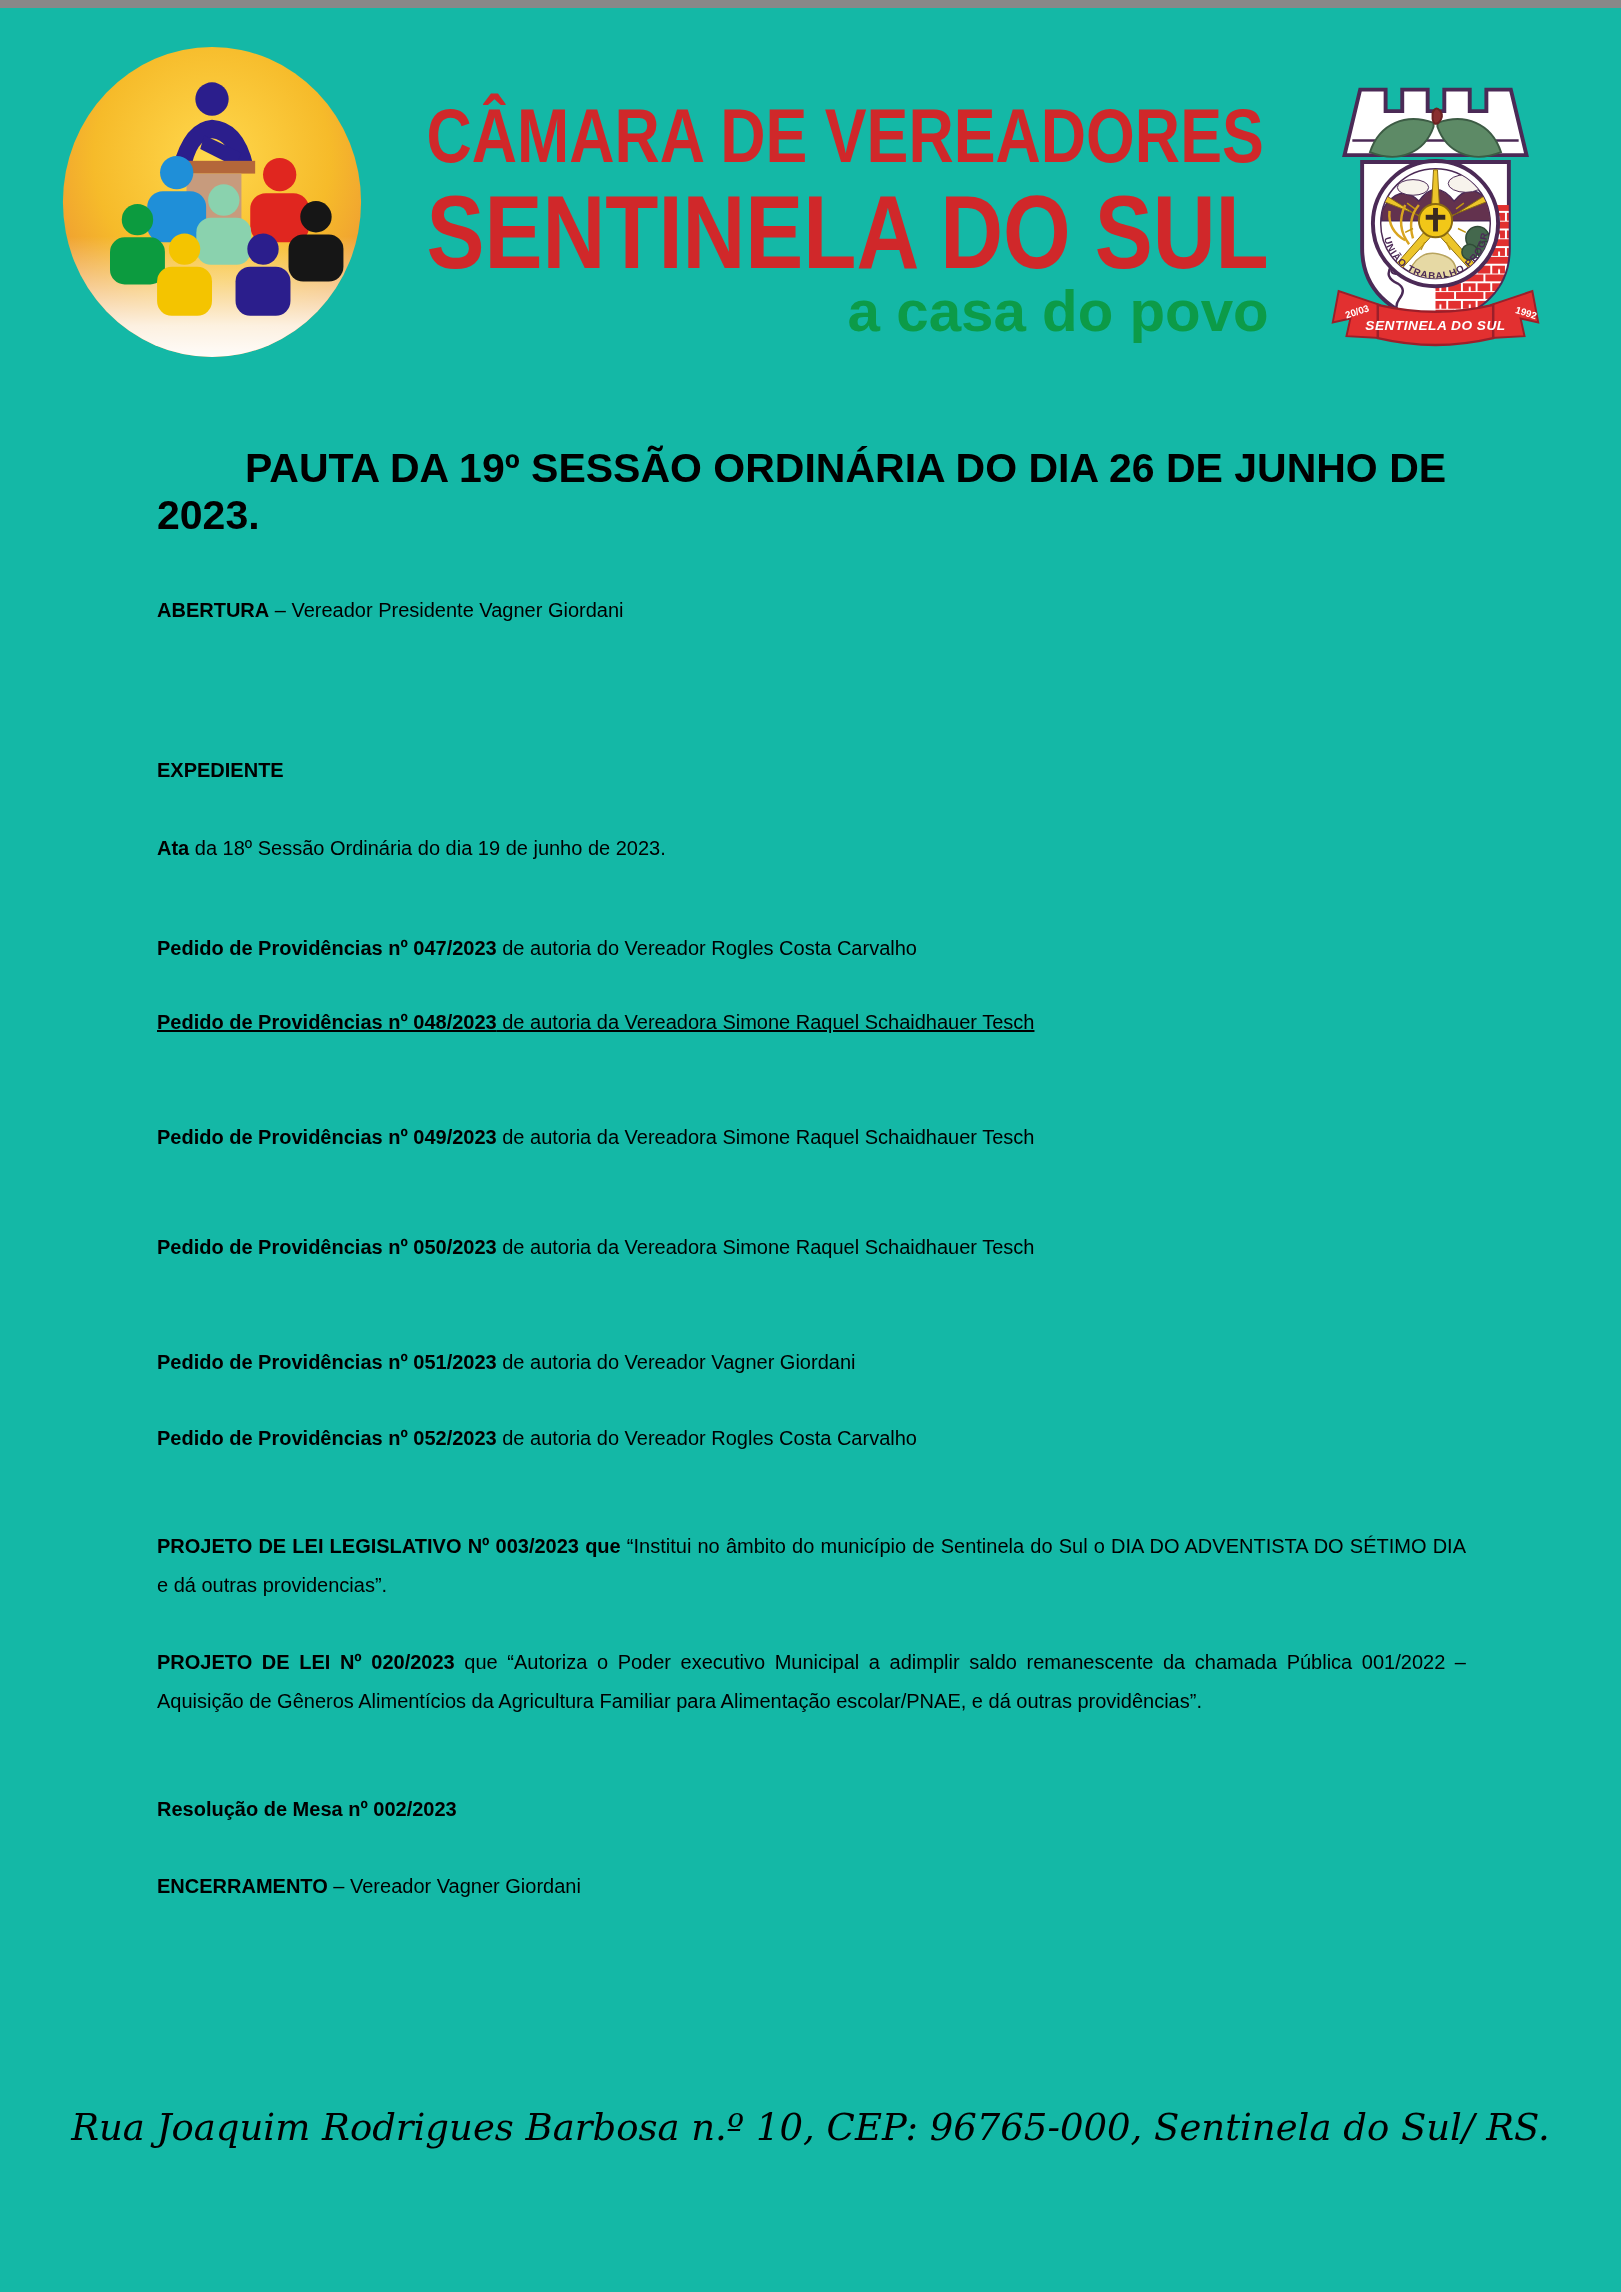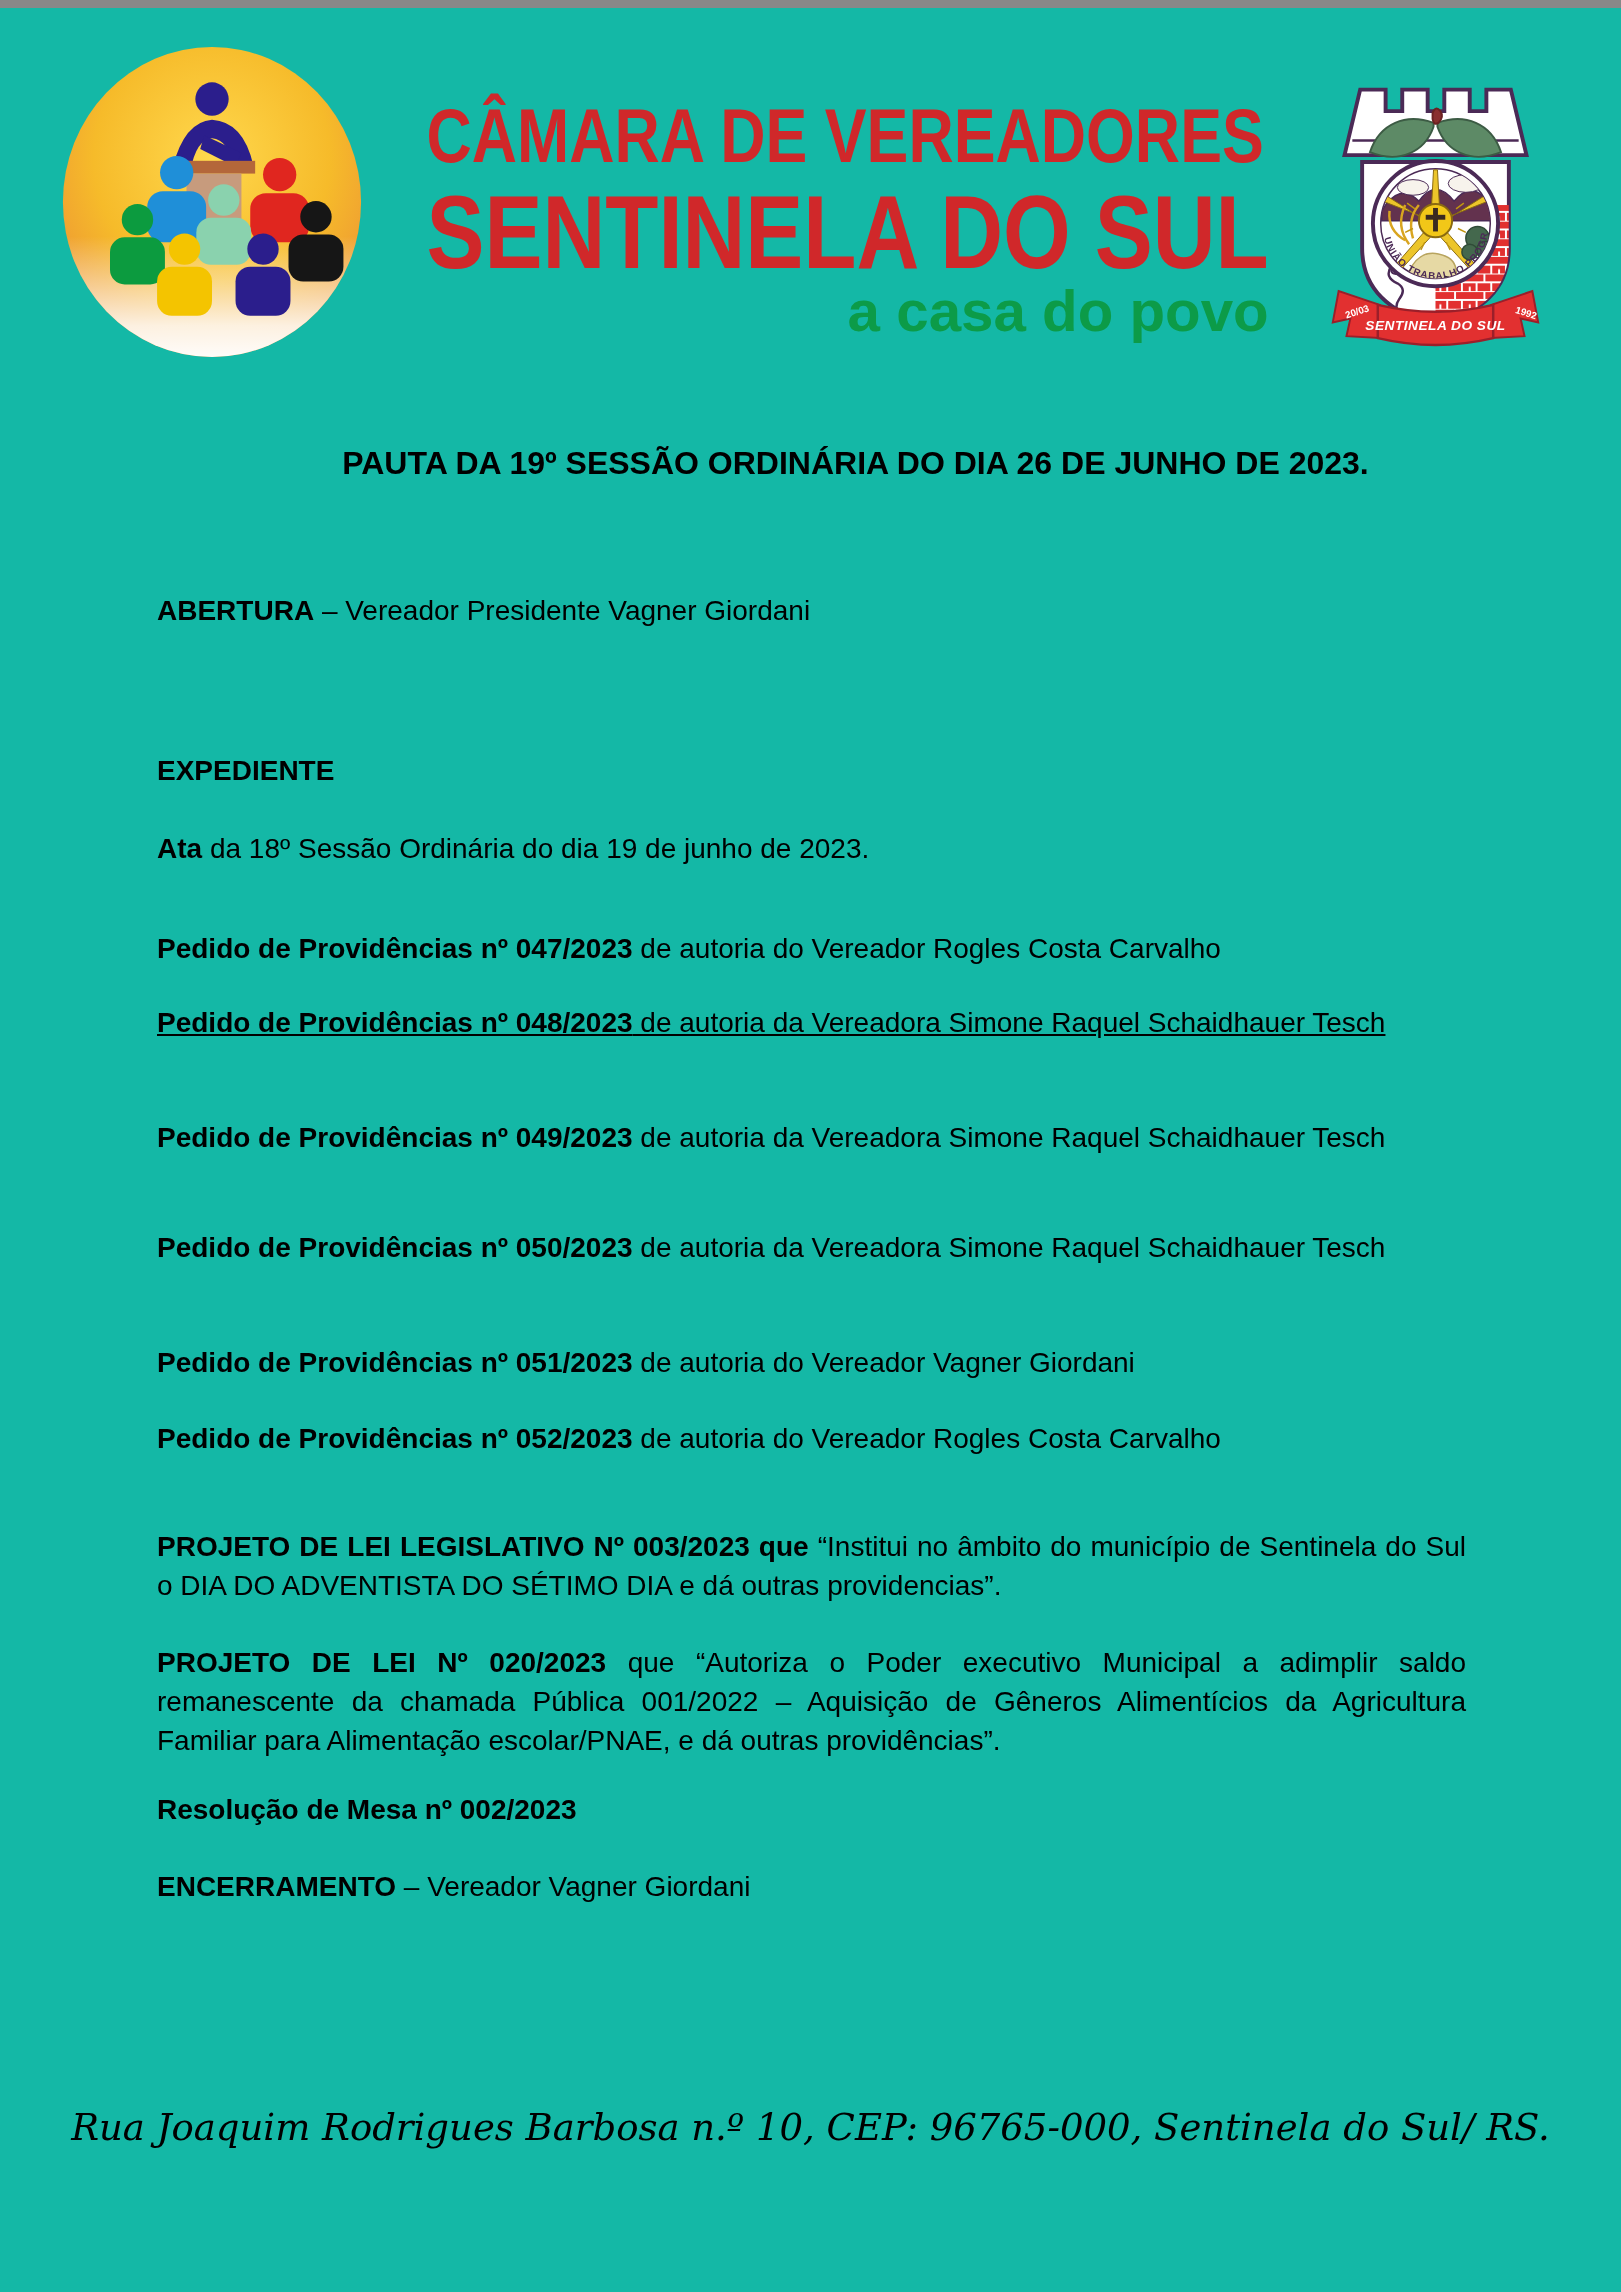--- a/index.html
+++ b/index.html
@@ -13,26 +13,26 @@
     margin:8px auto;
   }
   
   .header{position:absolute;left:0;top:0;width:1621px;height:372px;}
   .logo-svg{position:absolute;left:59px;top:37px;}
   .orgname-svg{position:absolute;left:421px;top:57px;}
   .crest-svg{position:absolute;left:1323px;top:54px;}
   
   .doc-title{
     position:absolute;left:157px;top:437px;width:1309px;
-    font-size:32px;font-weight:bold;text-align:center;text-indent:88px;
+    font-size:41px;font-weight:bold;text-align:left;text-indent:88px;
     letter-spacing:0px;
   }
   .para{
     position:absolute;left:157px;width:1309px;
-    font-size:28px;line-height:39px;text-align:justify;
+    font-size:20px;line-height:39px;text-align:justify;
   }
   .para b{font-weight:bold;}
   .p-abertura{top:583px;}
   .p-expediente{top:743px;}
   .p-ata{top:821px;}
   .p-047{top:921px;}
   .p-048{top:995px;text-decoration:underline;}
   .p-049{top:1110px;}
   .p-050{top:1220px;}
   .p-051{top:1335px;}

